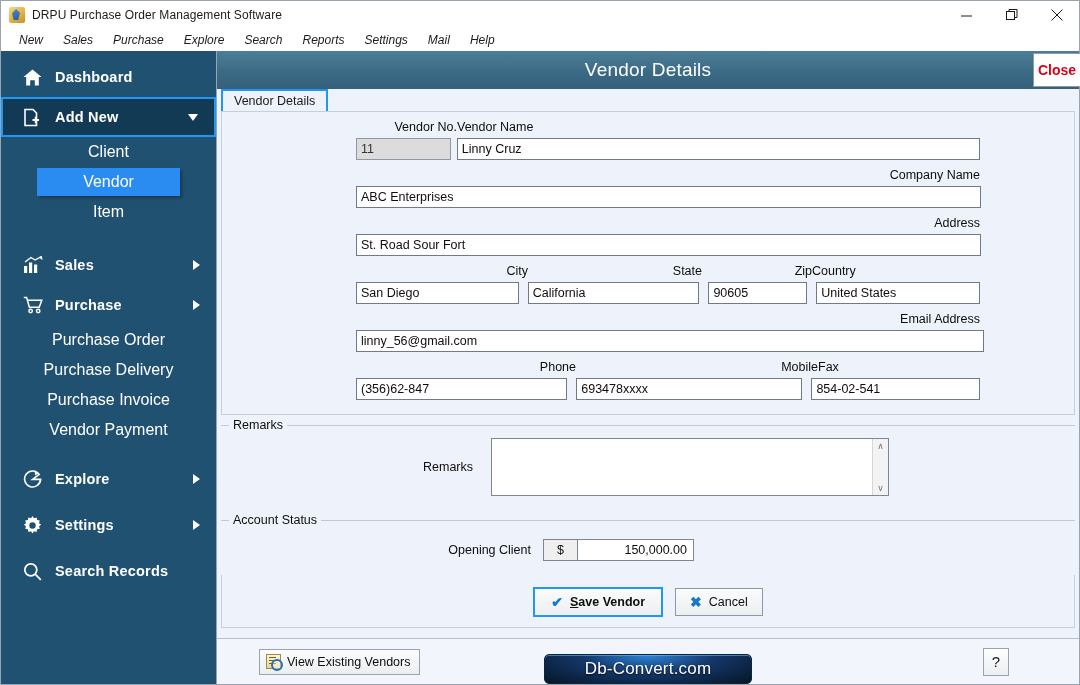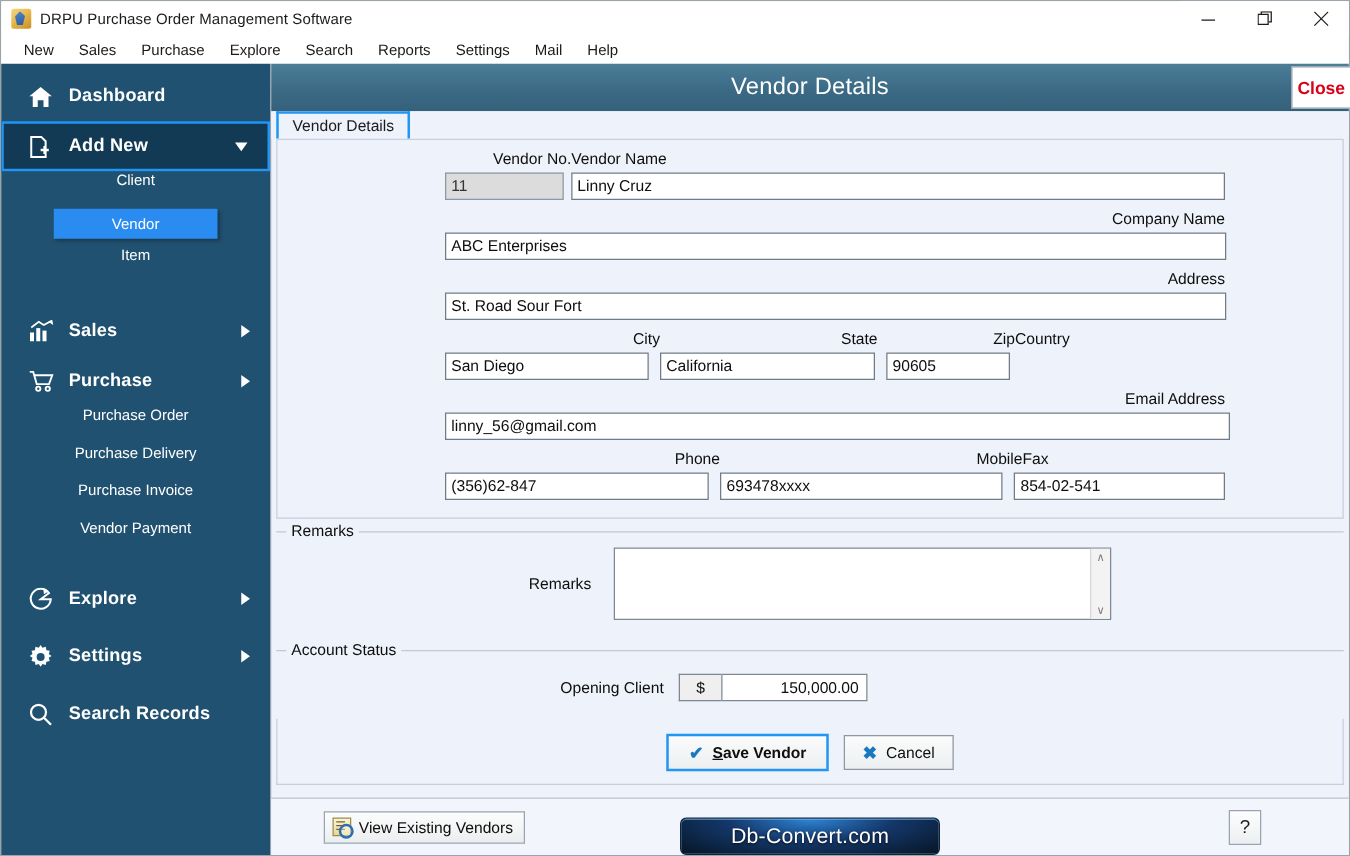--- a/index.html
+++ b/index.html
@@ -54,20 +54,21 @@
     height: 22px; flex: 0 0 22px;
     display: flex; align-items: center;
     background: #ffffff;
     padding-left: 8px;
     border-bottom: 1px solid #ffffff;
   }
   .menu-item {
     font-size: 12px; color: #1b1b1b;
     padding: 2px 10px; white-space: nowrap;
     line-height: 16px;
+    font-style: italic;
   }
 
   
   .body-wrap { flex: 1 1 auto; display: flex; min-height: 0; position: relative; }
 
   
   .sidebar {
     width: 215px; flex: 0 0 215px;
     background: #215170;
     position: relative;
@@ -105,22 +106,22 @@
     border-right: 5px solid transparent;
   }
   .nav-row.focused {
     background: #123a55;
     border: 2px solid #2196f3;
     height: 40px;
     padding-left: 20px;
   }
   .sub-row {
     height: 30px;
-    display: flex; align-items: flex-start; justify-content: center;
-    color: #ffffff; font-size: 12px;
+    display: flex; align-items: center; justify-content: center;
+    color: #ffffff; font-size: 16px;
     margin: 0 auto;
   }
   .sub-row .sub-label {
     display: block; text-align: center;
   }
   .sub-row.selected .sub-label {
     background: #2a8cf0;
     color: #ffffff;
     padding: 5px 46px;
     box-shadow: 2px 2px 3px rgba(0,0,0,.30);
@@ -531,20 +532,21 @@
           <div class="lblrow">
             <span class="lbl" style="width:172px">City</span>
             <span class="lbl" style="width:174px">State</span>
             <span class="lbl" style="width:110px">Zip</span>
             <span class="lbl">Country</span>
           </div>
           <div class="row mb10">
             <div class="fld" style="width:163px">San Diego</div>
             <div class="fld" style="width:172px; margin-left:9px">California</div>
             <div class="fld" style="width:99px; margin-left:9px">90605</div>
+            <div class="fld" style="width:164px; margin-left:9px">United States</div>
           </div>
 
           <span class="lbl">Email Address</span>
           <div class="fld mb10" style="width:628px">linny_56@gmail.com</div>
 
           <div class="lblrow">
             <span class="lbl" style="width:220px">Phone</span>
             <span class="lbl" style="width:242px">Mobile</span>
             <span class="lbl">Fax</span>
           </div>

